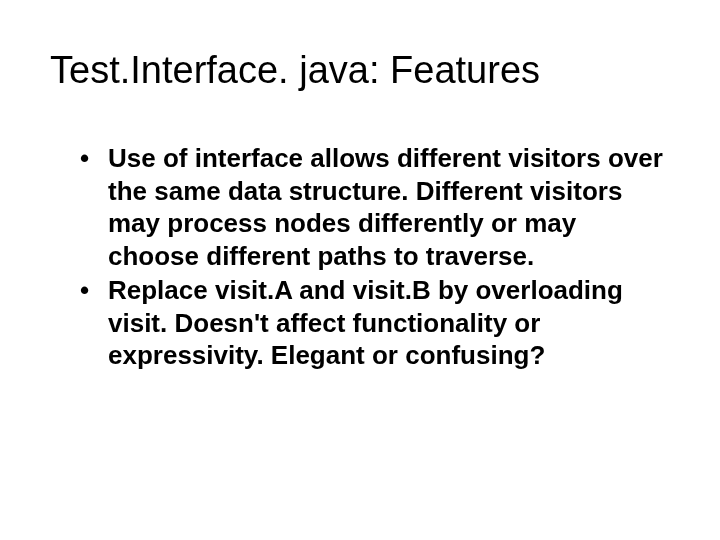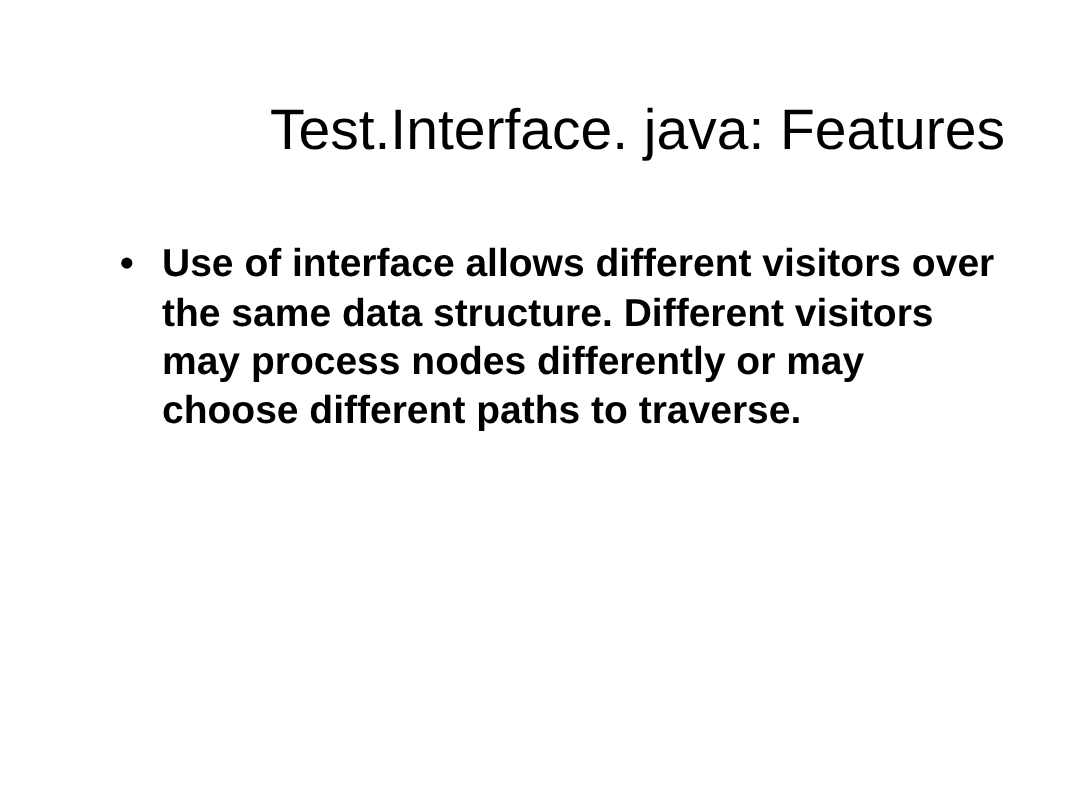--- a/index.html
+++ b/index.html
@@ -11,22 +11,22 @@
       width: 720px;
       height: 540px;
       background: #ffffff;
       font-family: Arial, Helvetica, sans-serif;
       color: #000000;
       padding: 40px 50px 40px 50px;
     }
     .slide-title {
       font-size: 38px;
       font-weight: normal;
-      text-align: right;
-      margin-top: 26px;
+      text-align: left;
+      margin-top: 9px;
       margin-bottom: 50px;
     }
     .bullet-list {
       list-style: none;
       padding-left: 30px;
     }
     .bullet-item {
       font-size: 26px;
       line-height: 1.25;
       margin-bottom: 2px;
@@ -42,13 +42,14 @@
       font-size: 26px;
     }
   </style>
 </head>
 <body>
 
 <h1 class="slide-title">Test.Interface. java: Features</h1>
 
 <ul class="bullet-list">
   <li class="bullet-item">Use of interface allows different visitors over the same data structure.  Different visitors may process nodes differently or may choose different paths to traverse.</li>
+  <li class="bullet-item">Replace visit.A and visit.B by overloading visit.  Doesn't affect functionality or expressivity. Elegant or confusing?</li>
 </ul>
 
 </body></html>

